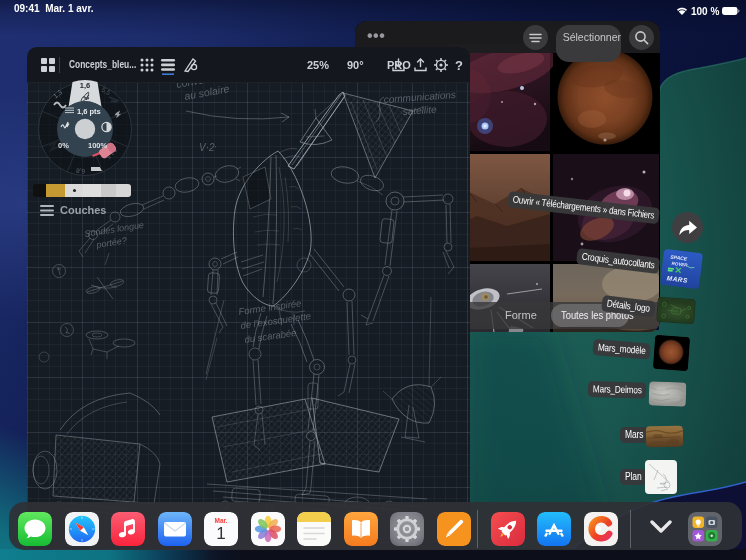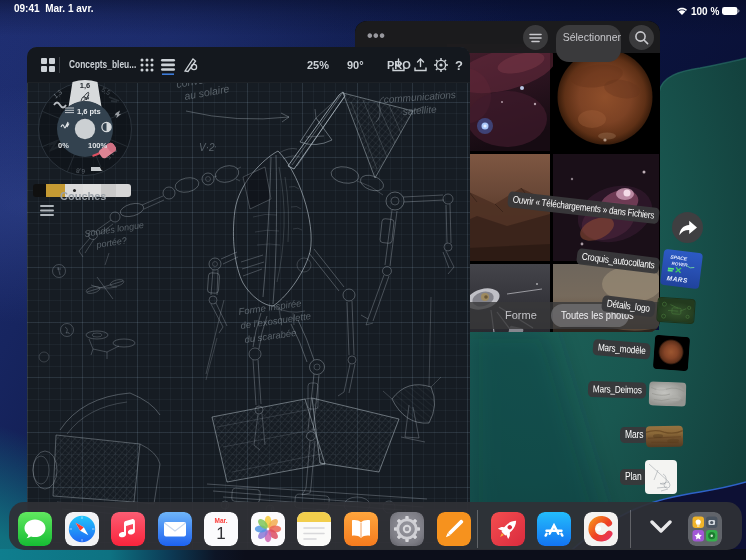--- a/index.html
+++ b/index.html
@@ -525,21 +525,21 @@
       <div style="width:15px; background:#d6d6d6;"></div>
     </div>
 
     <svg class="abs" style="left:13px; top:158px;" width="14" height="12" viewBox="0 0 14 12">
       <g fill="#aeb4ba">
           <rect x="0" y="0" width="14" height="2" rx="1"></rect>
           <rect x="0" y="4.5" width="14" height="2" rx="1"></rect>
           <rect x="0" y="9" width="14" height="2" rx="1"></rect>
         </g>
     </svg>
-    <div class="abs" style="left:33px; top:143px; color:#9aa1a8; font-size:11px; font-weight:700;">Couches</div>
+    <div class="abs" style="left:33px; top:157px; color:#9aa1a8; font-size:11px; font-weight:700;">Couches</div>
   </div>
 
   <div class="abs" style="left:672px; top:212px; width:31px; height:31px; border-radius:50%; background:#3f3f41;"></div>
   <svg class="abs" style="left:672px; top:212px;" width="31" height="31" viewBox="0 0 31 31">
     <path d="M17.2 8.8 L25 15.4 L17.2 22 L17.2 18.1 C12.4 18.1 9.6 19.9 7.4 23.2 C7.7 17.2 11.4 13.2 17.2 12.9 Z" fill="#fff"></path>
   </svg>
 
   <div class="dlabel" style="left:508px; top:191px; transform:rotate(6.5deg) scaleX(0.8); transform-origin:left center;">Ouvrir « Téléchargements » dans Fichiers</div>
   <div class="dlabel" style="left:577px; top:248px; transform:rotate(7deg) scaleX(0.82); transform-origin:left center;">Croquis_autocollants</div>
   <div class="dthumb" id="th-croquis" style="left:662px; top:251px; width:39px; height:36px; transform:rotate(7deg);">

